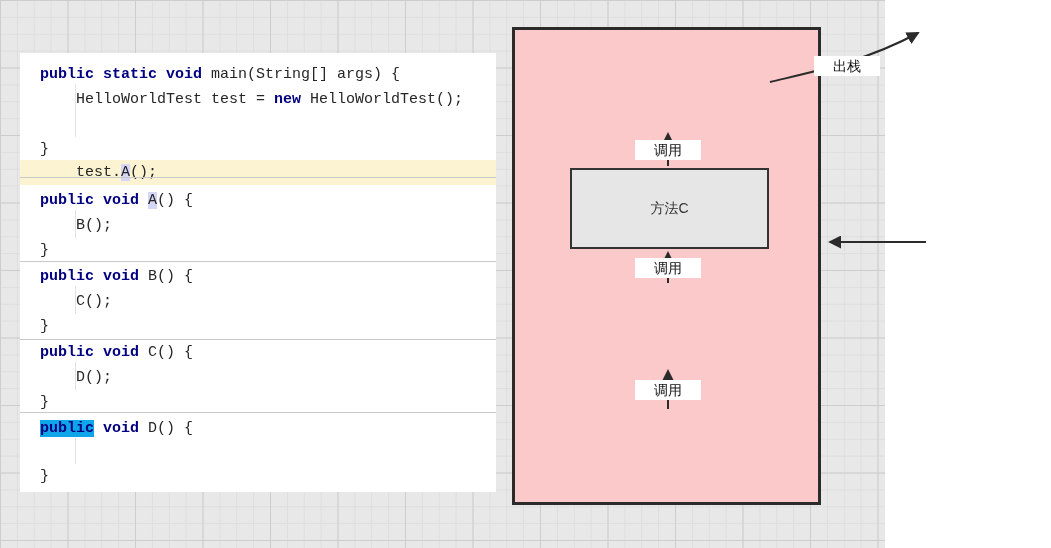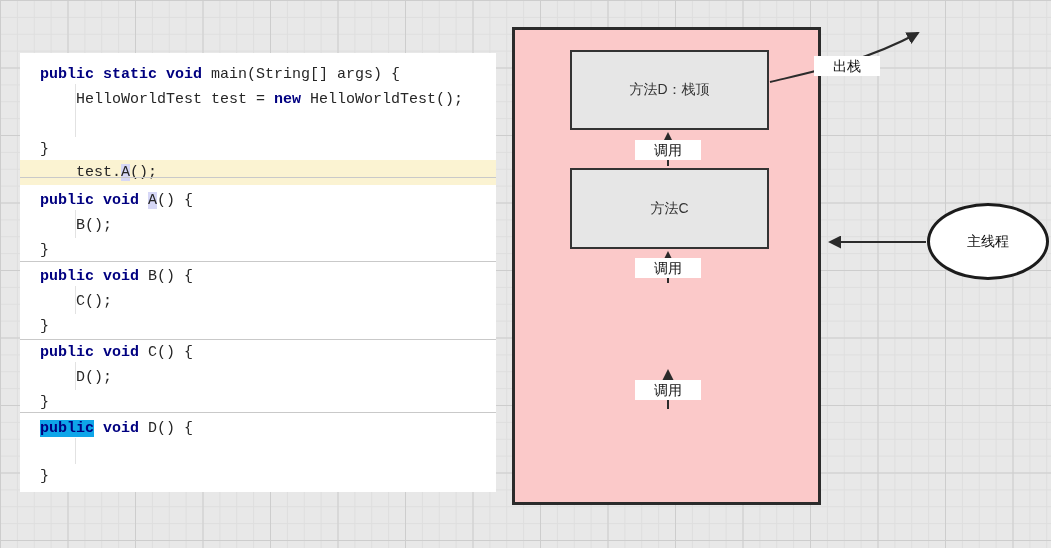--- a/index.html
+++ b/index.html
@@ -2,21 +2,21 @@
 <html><head>
 <meta charset="utf-8">
 <style>
   html,body{margin:0;padding:0;}
   body{
     width:1051px;height:548px;overflow:hidden;position:relative;
     font-family:"Liberation Sans","DejaVu Sans",sans-serif;
   }
   
   .canvas{
-    position:absolute;left:0;top:0;width:1051px;height:548px;
+    position:absolute;left:0;top:0;width:885px;height:548px;
     background-color:#e8e8e8;
     background-image:
       linear-gradient(to right,#cdcdcd 1px,transparent 1px),
       linear-gradient(to bottom,#cdcdcd 1px,transparent 1px),
       linear-gradient(to right,#dedede 1px,transparent 1px),
       linear-gradient(to bottom,#dedede 1px,transparent 1px);
     background-size:67.5px 67.5px,67.5px 67.5px,16.875px 16.875px,16.875px 16.875px;
   }
   
   .code-panel{
@@ -90,23 +90,20 @@
     <div class="separator" style="top:359px"></div>
     <div class="indent-guide" style="left:55px;top:31px;height:53px"></div>
     <div class="indent-guide" style="left:55px;top:157px;height:28px"></div>
     <div class="indent-guide" style="left:55px;top:233px;height:28px"></div>
     <div class="indent-guide" style="left:55px;top:309px;height:28px"></div>
     <div class="indent-guide" style="left:55px;top:385px;height:26px"></div>
   </div>
 
   <div class="stack-container"></div>
 
-  <div class="frame" style="top:50px;height:80px">
-    <span>方法D：栈顶</span>
-  </div>
   <div class="frame" style="top:168px;height:81px">
     <span>方法C</span>
   </div>
 
   <svg class="arrows" width="1051" height="548" viewBox="0 0 1051 548">
     <defs>
       <marker id="ah" viewBox="0 0 10 10" refX="8.5" refY="5" markerWidth="6.5" markerHeight="6.5" orient="auto-start-reverse">
         <path d="M0,0 L10,5 L0,10 z" fill="#2b2b2b"></path>
       </marker>
     </defs>
@@ -117,17 +114,14 @@
       <path d="M770,82 C812,72 864,62 918,33" marker-end="url(#ah)"></path>
       <path d="M926,242 L830,242" marker-end="url(#ah)"></path>
     </g>
   </svg>
 
   <div class="float-label" style="left:668px;top:150px">调用</div>
   <div class="float-label" style="left:668px;top:268px">调用</div>
   <div class="float-label" style="left:668px;top:390px">调用</div>
   <div class="float-label" style="left:847px;top:66px">出栈</div>
 
-  <div class="ellipse">
-    <span>主线程</span>
-  </div>
 
 </div>
 
 </body></html>

